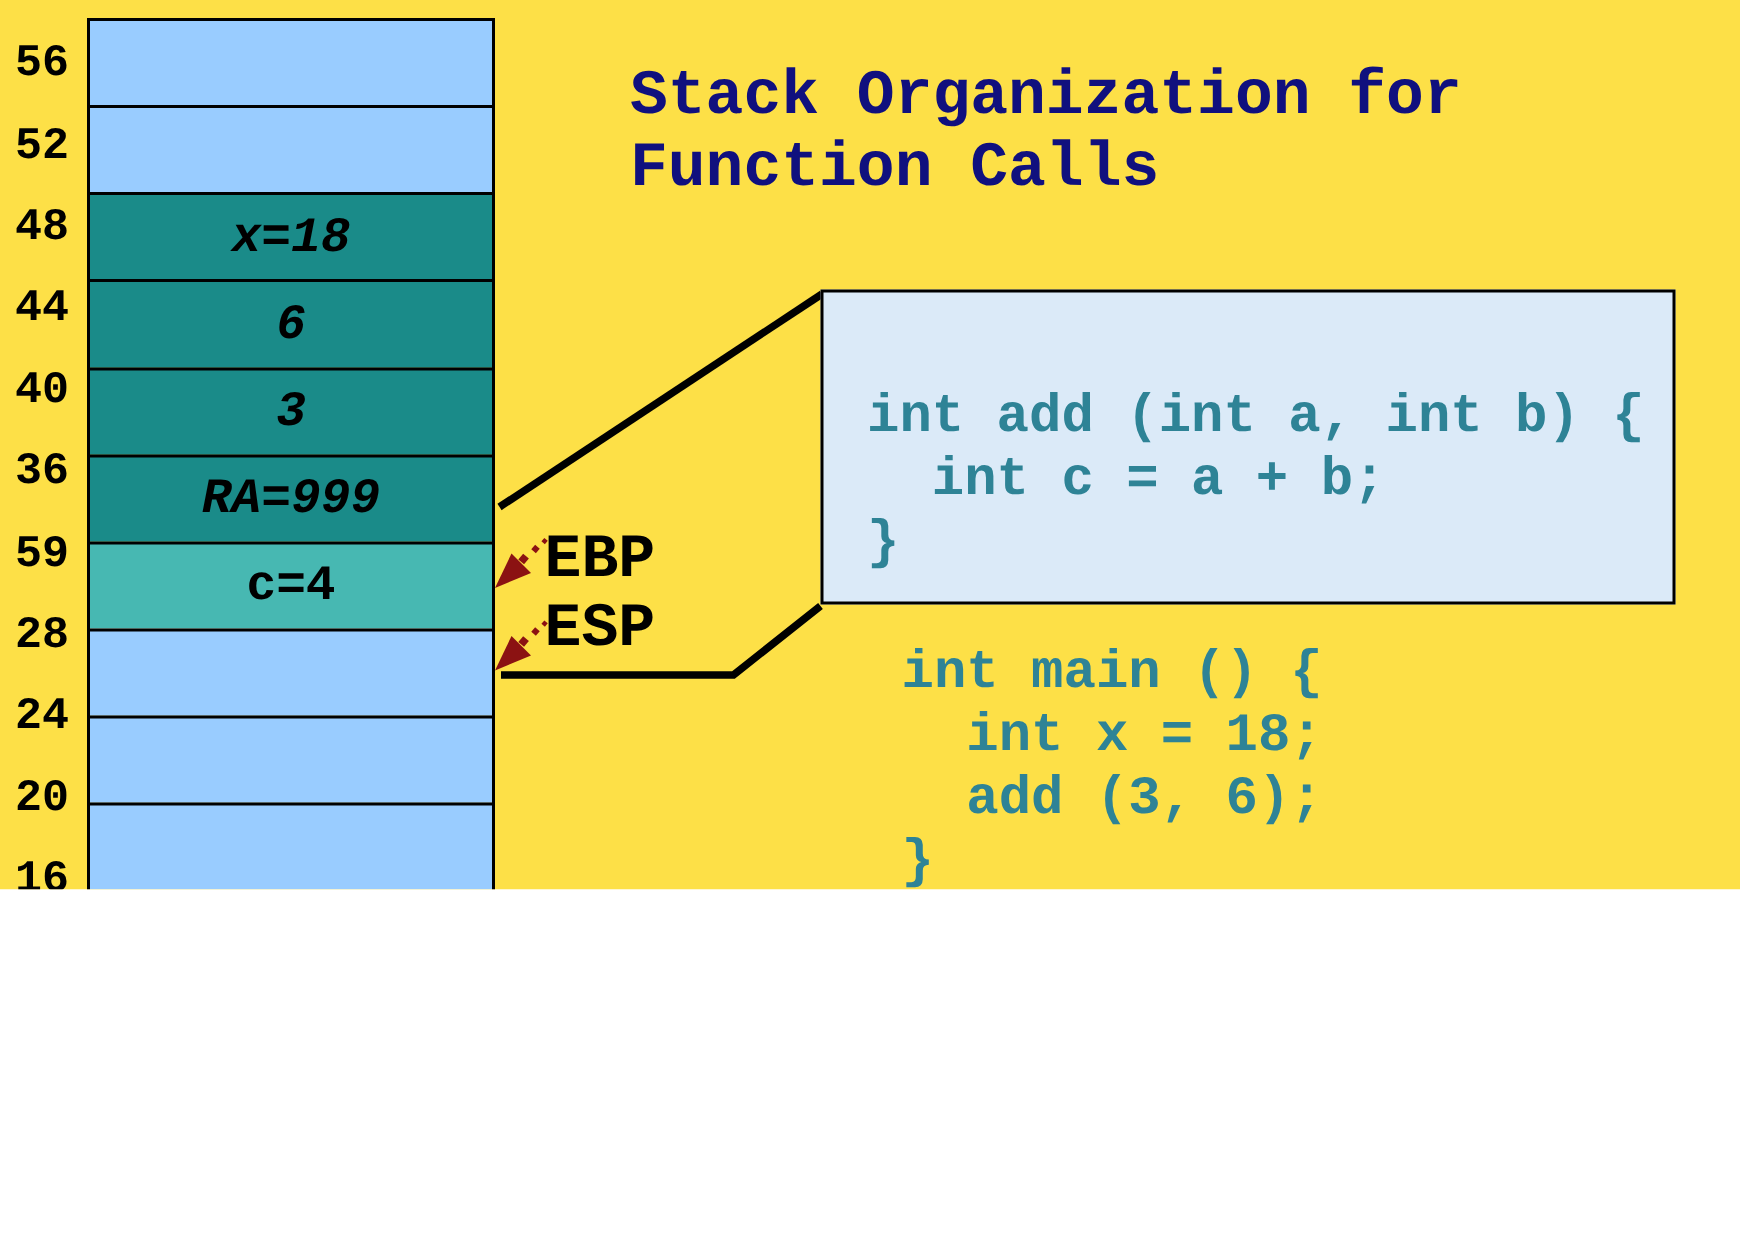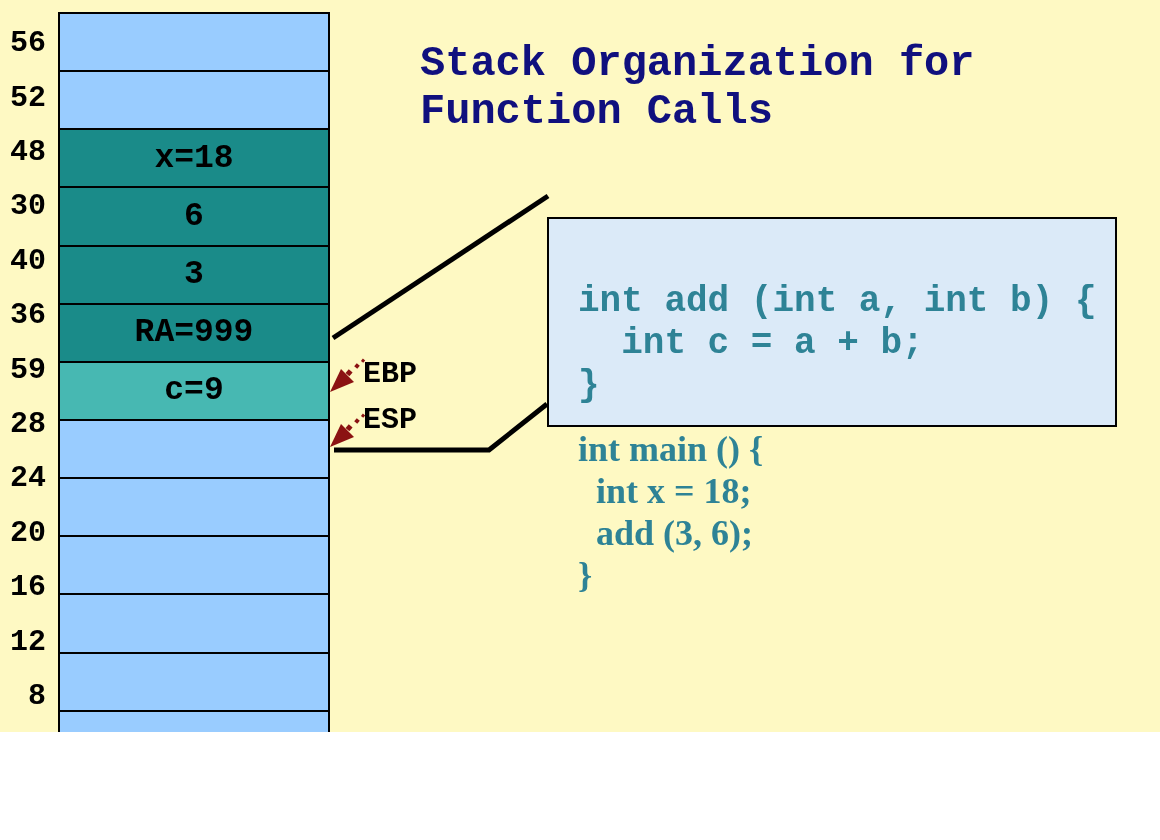--- a/index.html
+++ b/index.html
@@ -1,17 +1,17 @@
 <!DOCTYPE html>
 <html style="--light-blue: #99ccff; --dark-teal: #1a8b89; --light-teal: #47b8b2; --codebox-bg: #dbeaf8; --code-teal: #2e8396; --navy: #10107e; --arrow-red: #8b1212;"><head>
 <meta charset="utf-8">
 <style>
   html,body{margin:0;padding:0;background:#ffffff;}
   #canvas{
-    position:relative;width:1160px;height:732px;background:#fef9c3;overflow:hidden;
+    position:relative;width:1160px;height:593px;background:#fde047;overflow:hidden;
     font-family:"Liberation Mono","DejaVu Sans Mono",monospace;
   }
 
   
   #addr-col{
     position:absolute;left:0;top:12px;width:46px;height:816px;
     display:flex;flex-direction:column;
   }
   #addr-col .addr{
     flex:1;display:flex;align-items:center;justify-content:flex-end;
@@ -22,21 +22,21 @@
     border:2.5px solid #000;box-sizing:border-box;
     display:flex;flex-direction:column;
   }
   #stack-col .cell{
     flex:1;display:flex;align-items:center;justify-content:center;
     box-sizing:border-box;border-top:2px solid #000;
     font-weight:bold;font-size:33px;color:#000;white-space:pre;
   }
   #stack-col .cell:first-child{border-top:none;}
   .cell.free{background:var(--light-blue);}
-  .cell.caller{background:var(--dark-teal);}
+  .cell.caller{background:var(--dark-teal);font-style:italic;}
   .cell.frame{background:var(--light-teal);}
 
   
   #title{
     position:absolute;left:420px;top:40px;width:680px;
     text-align:left;font-weight:bold;font-size:42px;line-height:48px;
     color:var(--navy);white-space:pre;
   }
 
   
@@ -45,68 +45,68 @@
   
   #frame-label{
     position:absolute;left:386px;top:261px;width:152px;
     text-align:right;background:#ffffff;padding:1px 0 2px 0;
     font-family:"DejaVu Sans Mono",monospace;font-weight:bold;
     font-size:20px;line-height:26px;color:#000;white-space:pre;
   }
 
   
   .ptr-label{
-    position:absolute;left:363px;font-weight:bold;font-size:30px;line-height:34px;color:#000;text-align:right;
+    position:absolute;left:363px;font-weight:bold;font-size:41px;line-height:34px;color:#000;text-align:right;
   }
   #ebp-label{top:357px;}
   #esp-label{top:403px;}
 
   
   #add-code-box{
     position:absolute;left:547px;top:193px;width:570px;height:210px;
-    background:var(--codebox-bg);border:2px solid #000;box-sizing:border-box;margin-top:24px;
+    background:var(--codebox-bg);border:2px solid #000;box-sizing:border-box;
   }
   pre.code{
     margin:0;font-family:"Liberation Mono","DejaVu Sans Mono",monospace;
     font-weight:bold;font-size:36px;line-height:42px;color:var(--code-teal);
   }
   #add-code{position:absolute;left:29px;top:62px;}
-  #main-code{position:absolute;left:578px;top:428px;font-family:Liberation Serif, serif;}
+  #main-code{position:absolute;left:601px;top:428px;}
 </style>
 </head>
 <body>
 
 <div id="canvas">
 
   <div id="addr-col">
       <div class="addr">56</div>
       <div class="addr">52</div>
       <div class="addr">48</div>
-      <div class="addr">30</div>
+      <div class="addr">44</div>
       <div class="addr">40</div>
       <div class="addr">36</div>
       <div class="addr">59</div>
       <div class="addr">28</div>
       <div class="addr">24</div>
       <div class="addr">20</div>
       <div class="addr">16</div>
       <div class="addr">12</div>
       <div class="addr">8</div>
       <div class="addr">4</div>
       <div class="addr">0</div>
     </div>
 
   <div id="stack-col">
       <div class="cell free"></div>
       <div class="cell free"></div>
       <div class="cell caller">x=18</div>
       <div class="cell caller">6</div>
       <div class="cell caller">3</div>
       <div class="cell caller">RA=999</div>
-      <div class="cell frame">c=9</div>
+      <div class="cell frame">c=4</div>
       <div class="cell free"></div>
       <div class="cell free"></div>
       <div class="cell free"></div>
       <div class="cell free"></div>
       <div class="cell free"></div>
       <div class="cell free"></div>
       <div class="cell free"></div>
     </div>
 
   <div id="title">Stack Organization for

